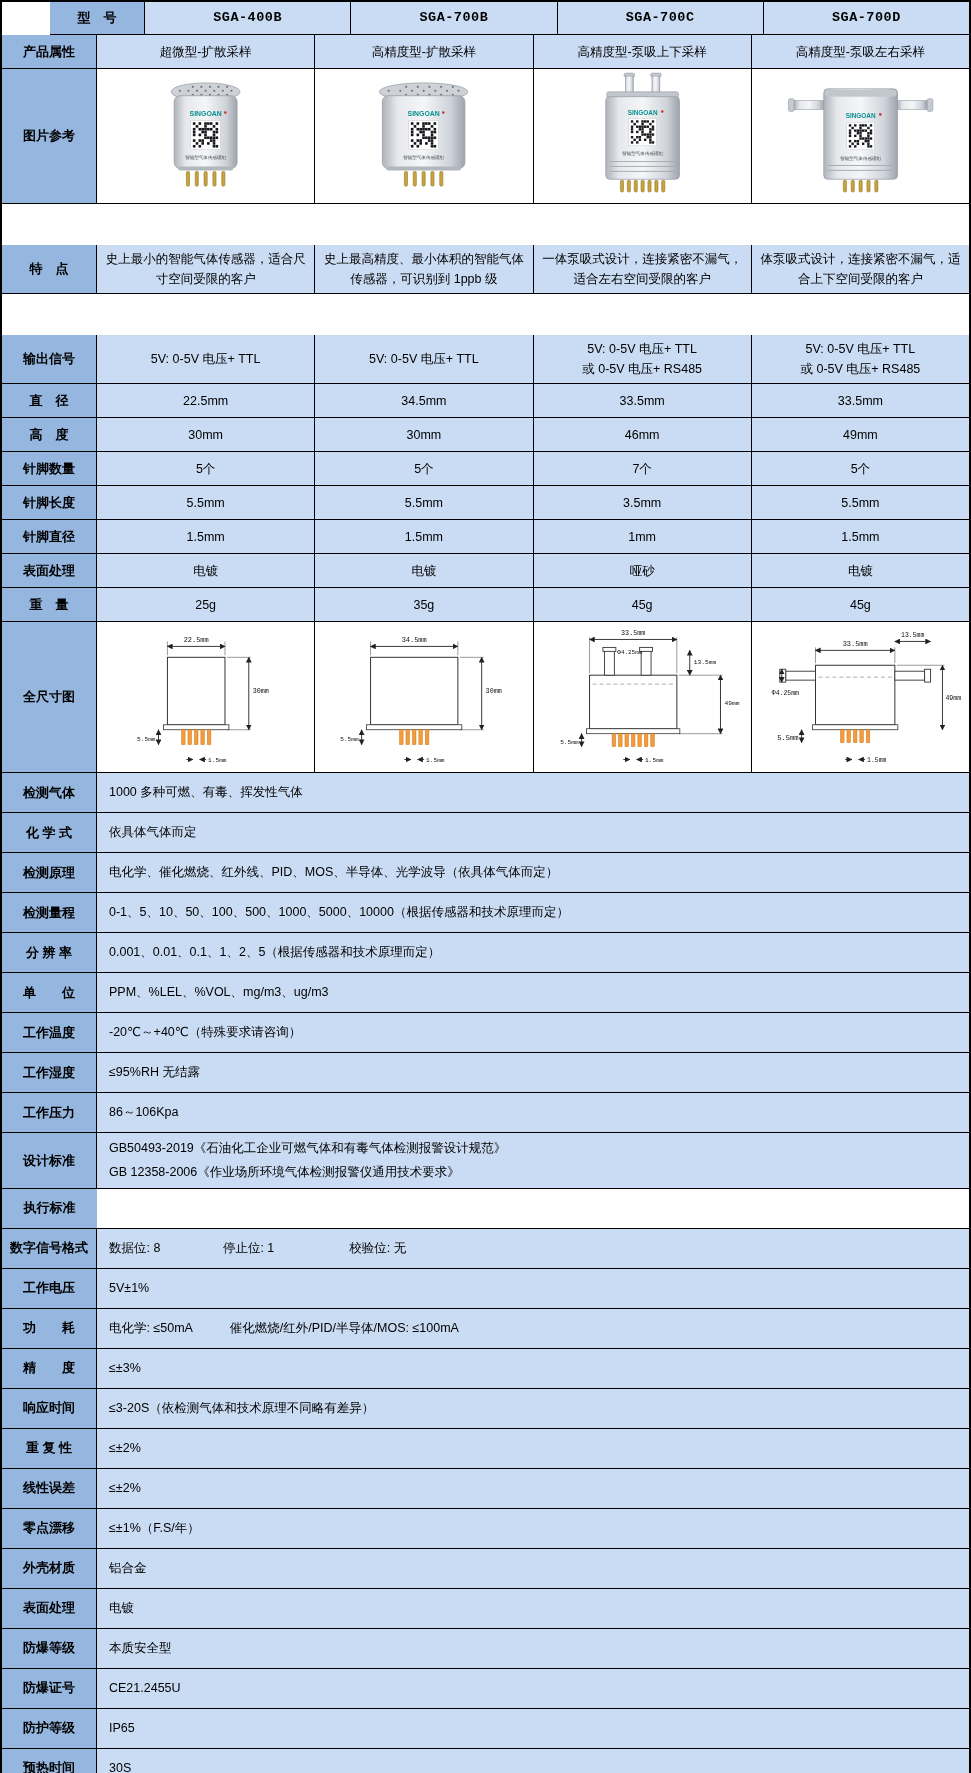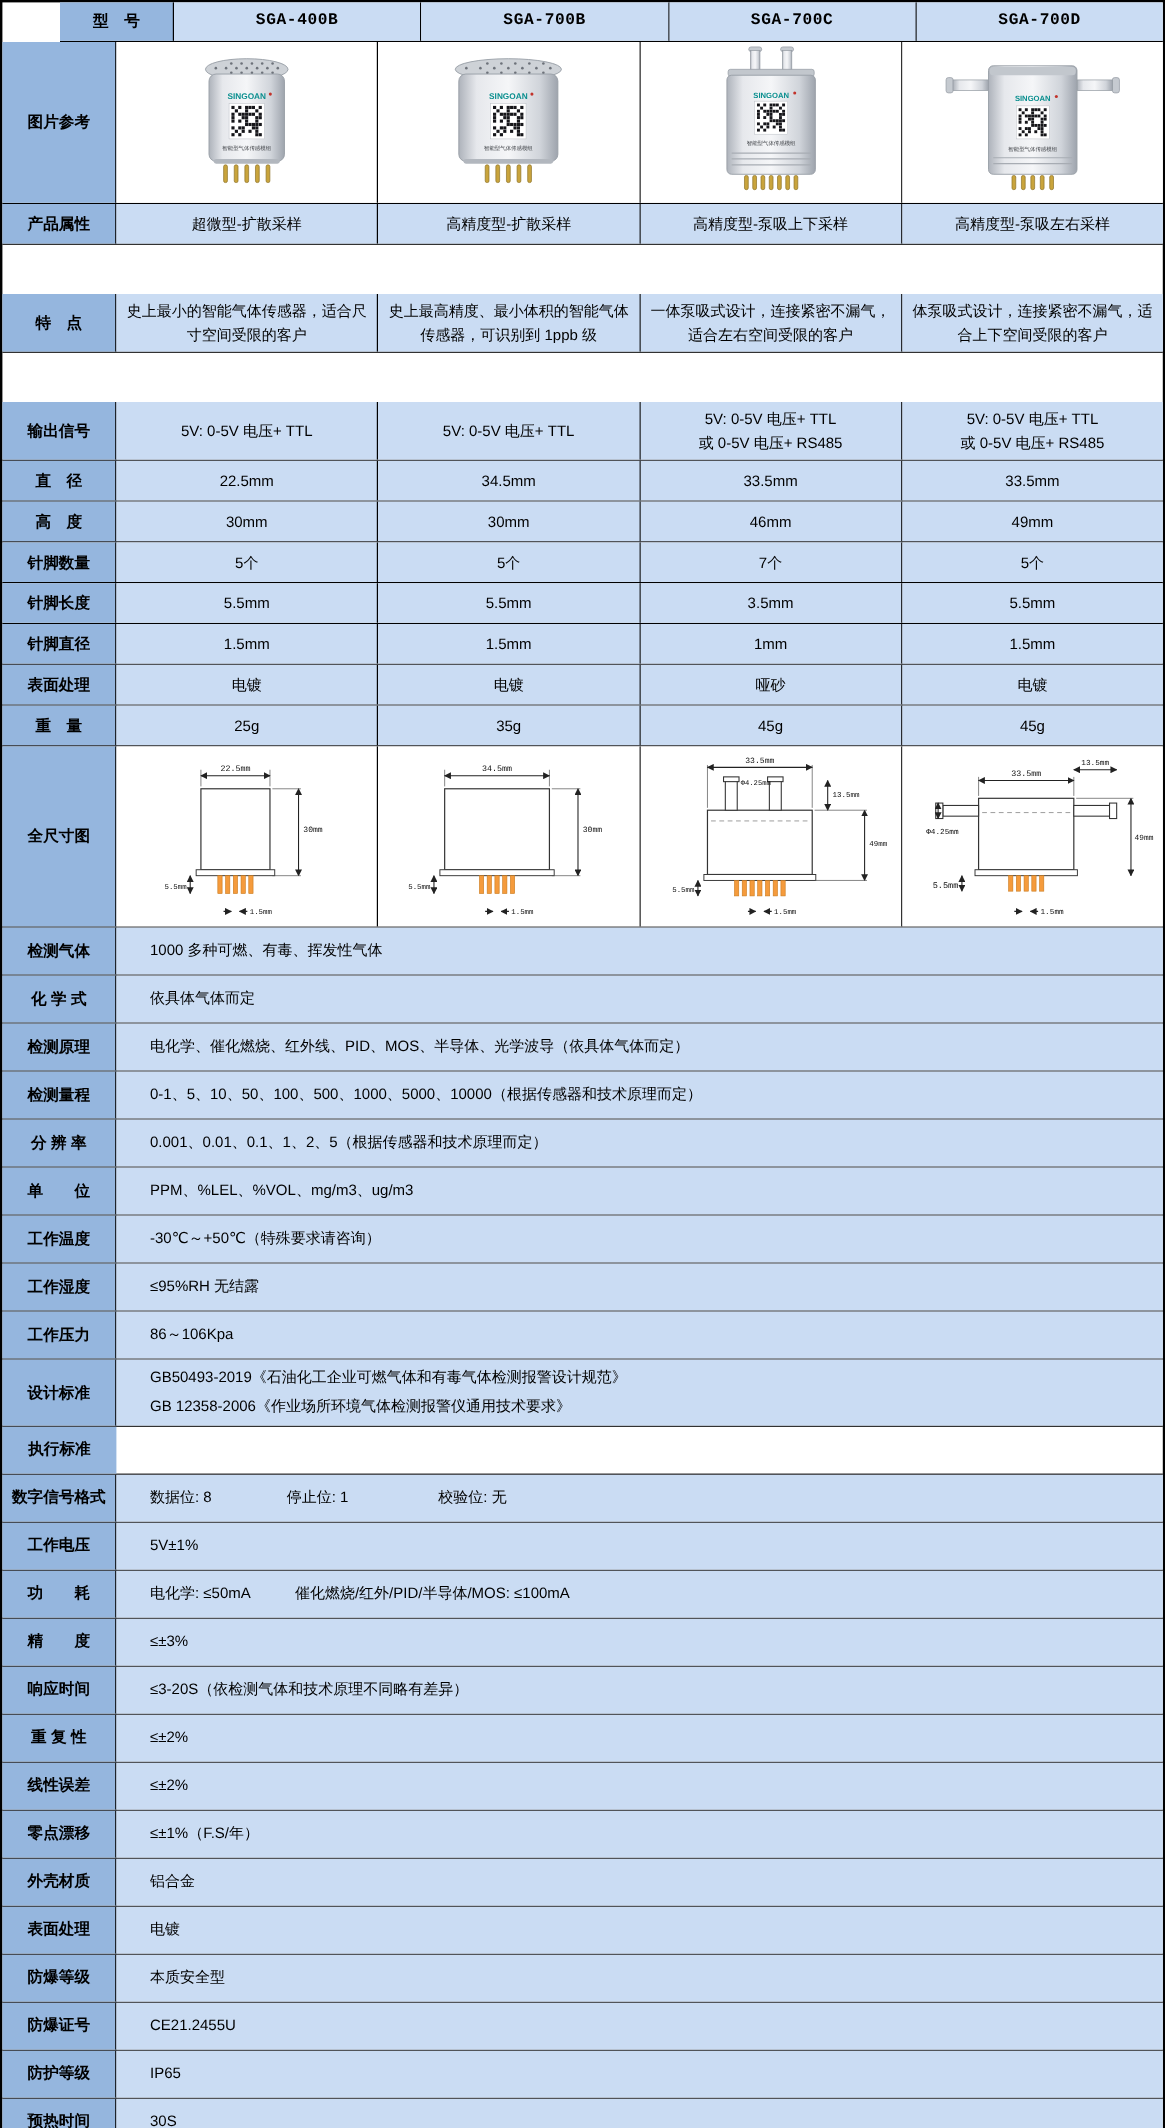--- a/index.html
+++ b/index.html
@@ -18,21 +18,21 @@
   .image-row{height:134px;}
   .image-cell{flex:1 1 0;background:var(--image_bg,#fff);padding:1px;}
   .image-cell svg,.diagram-cell svg{width:100%;height:100%;display:block;}
   .crow{min-height:33px;}
   .tall{min-height:46px;margin-top:41px;}
   .diagram-row{height:150px;}
   .diagram-cell{flex:1 1 0;background:#fff;}
   .spec-row{min-height:39px;}
   .spec-cell{flex:1 1 0;background:var(--cell_bg,#CADCF3);display:flex;flex-direction:column;justify-content:center;
     padding:3px 12px;font-size:12.5px;line-height:1.95;text-align:left;}
-  .spec-line{white-space:pre-wrap;margin-left:16px;}
+  .spec-line{white-space:pre-wrap;}
 </style>
 </head>
 <body>
 
 <svg width="0" height="0" style="position:absolute" aria-hidden="true">
   <defs>
     <linearGradient id="gmetal" x1="0" y1="0" x2="1" y2="0">
       <stop offset="0" stop-color="#aeb3bb"></stop>
         <stop offset="0.18" stop-color="#e6e8ec"></stop>
       <stop offset="0.5" stop-color="#f5f6f8"></stop>
@@ -45,20 +45,27 @@
   </defs>
 </svg>
 
 <div class="table" id="table-root">
     <div class="row header-row">
       <div class="cell label-cell">型　号</div>
       <div class="cell val-cell model-cell">SGA-400B</div>
       <div class="cell val-cell model-cell">SGA-700B</div>
       <div class="cell val-cell model-cell">SGA-700C</div>
       <div class="cell val-cell model-cell">SGA-700D</div>
+    </div>
+    <div class="row crow">
+      <div class="cell label-cell">产品属性</div>
+      <div class="cell val-cell">超微型-扩散采样</div>
+      <div class="cell val-cell">高精度型-扩散采样</div>
+      <div class="cell val-cell">高精度型-泵吸上下采样</div>
+      <div class="cell val-cell">高精度型-泵吸左右采样</div>
     </div>
     <div class="row image-row">
       <div class="cell label-cell">图片参考</div>
       <div class="cell image-cell">
         <svg viewBox="0 0 219 132" preserveAspectRatio="xMidYMid meet">
           <ellipse cx="109.5" cy="21" rx="35" ry="9" fill="#ced2d7" stroke="#9aa0a8" stroke-width="0.8"></ellipse>
           <circle cx="83.3" cy="20" r="1.1" fill="#6d727a"></circle>
           <circle cx="92.0" cy="20" r="1.1" fill="#6d727a"></circle>
           <circle cx="96.4" cy="16" r="1.1" fill="#6d727a"></circle>
           <circle cx="96.4" cy="24" r="1.1" fill="#6d727a"></circle>
@@ -332,27 +339,20 @@
           <line x1="76" y1="96" x2="143" y2="96" stroke="#a7acb3" stroke-width="1"></line>
           <line x1="76" y1="101" x2="143" y2="101" stroke="#a7acb3" stroke-width="1"></line>
           <rect x="91.9" y="111" width="3.2" height="12" rx="1.4" fill="#C9A43C" stroke="#8f742a" stroke-width="0.6"></rect>
           <rect x="99.9" y="111" width="3.2" height="12" rx="1.4" fill="#C9A43C" stroke="#8f742a" stroke-width="0.6"></rect>
           <rect x="107.9" y="111" width="3.2" height="12" rx="1.4" fill="#C9A43C" stroke="#8f742a" stroke-width="0.6"></rect>
           <rect x="115.9" y="111" width="3.2" height="12" rx="1.4" fill="#C9A43C" stroke="#8f742a" stroke-width="0.6"></rect>
           <rect x="123.9" y="111" width="3.2" height="12" rx="1.4" fill="#C9A43C" stroke="#8f742a" stroke-width="0.6"></rect>
         </svg>
       </div>
     </div>
-    <div class="row crow">
-      <div class="cell label-cell">产品属性</div>
-      <div class="cell val-cell">超微型-扩散采样</div>
-      <div class="cell val-cell">高精度型-扩散采样</div>
-      <div class="cell val-cell">高精度型-泵吸上下采样</div>
-      <div class="cell val-cell">高精度型-泵吸左右采样</div>
-    </div>
     <div class="row crow tall">
       <div class="cell label-cell">特　点</div>
       <div class="cell val-cell">史上最小的智能气体传感器，适合尺寸空间受限的客户</div>
       <div class="cell val-cell">史上最高精度、最小体积的智能气体传感器，可识别到 1ppb 级</div>
       <div class="cell val-cell">一体泵吸式设计，连接紧密不漏气，适合左右空间受限的客户</div>
       <div class="cell val-cell">体泵吸式设计，连接紧密不漏气，适合上下空间受限的客户</div>
     </div>
     <div class="row crow tall">
       <div class="cell label-cell">输出信号</div>
       <div class="cell val-cell">5V: 0-5V 电压+ TTL</div>
@@ -560,21 +560,21 @@
     </div>
     <div class="row spec-row">
       <div class="cell label-cell">单　　位</div>
       <div class="cell spec-cell">
         <div class="spec-line">PPM、%LEL、%VOL、mg/m3、ug/m3</div>
       </div>
     </div>
     <div class="row spec-row">
       <div class="cell label-cell">工作温度</div>
       <div class="cell spec-cell">
-        <div class="spec-line">-30℃～+50℃（特殊要求请咨询）</div>
+        <div class="spec-line">-20℃～+40℃（特殊要求请咨询）</div>
       </div>
     </div>
     <div class="row spec-row">
       <div class="cell label-cell">工作湿度</div>
       <div class="cell spec-cell">
         <div class="spec-line">≤95%RH 无结露</div>
       </div>
     </div>
     <div class="row spec-row">
       <div class="cell label-cell">工作压力</div>

